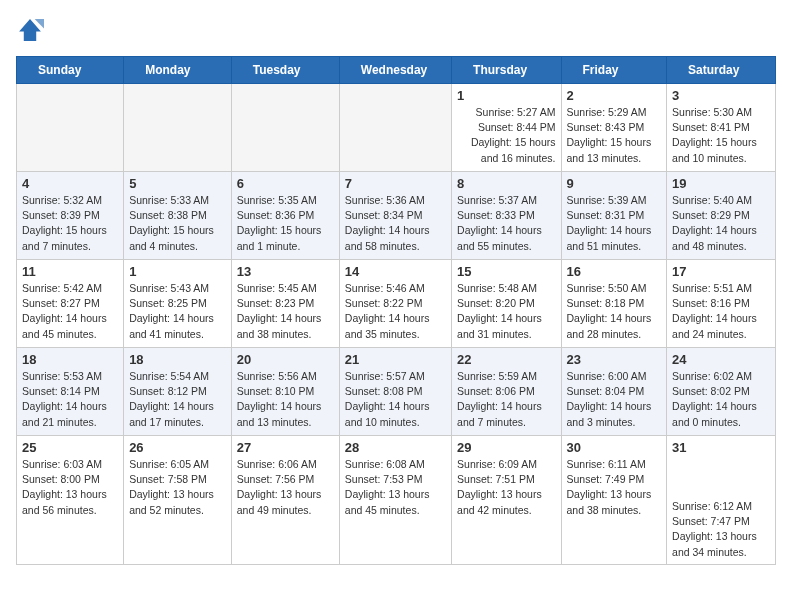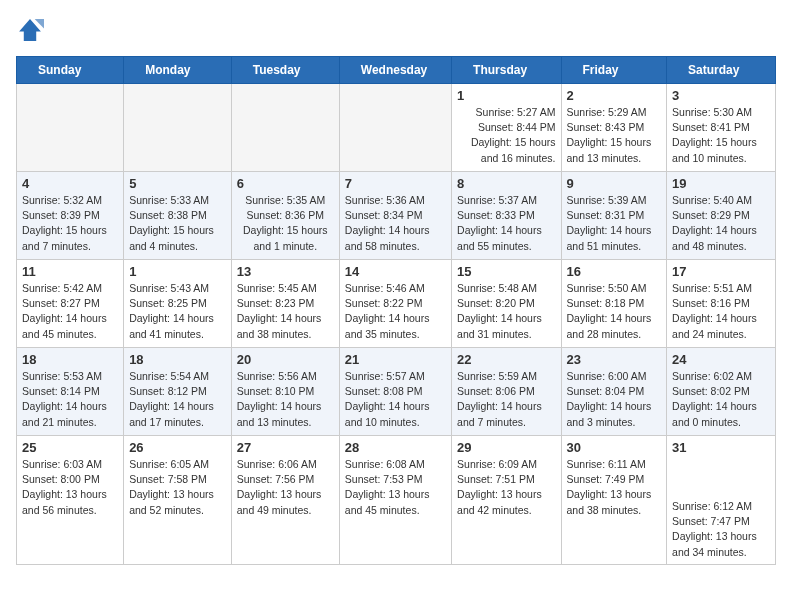--- a/index.html
+++ b/index.html
@@ -152,21 +152,21 @@
         </td>
         <td>
           <div class="day-number">5</div>
           <div class="day-info" style="white-space: pre-line;">Sunrise: 5:33 AM
 Sunset: 8:38 PM
 Daylight: 15 hours
 and 4 minutes.</div>
         </td>
         <td>
           <div class="day-number">6</div>
-          <div class="day-info" style="white-space: pre-line; text-align: center;">Sunrise: 5:35 AM
+          <div class="day-info" style="white-space: pre-line;">Sunrise: 5:35 AM
 Sunset: 8:36 PM
 Daylight: 15 hours
 and 1 minute.</div>
         </td>
         <td>
           <div class="day-number">7</div>
           <div class="day-info" style="white-space: pre-line;">Sunrise: 5:36 AM
 Sunset: 8:34 PM
 Daylight: 14 hours
 and 58 minutes.</div>

